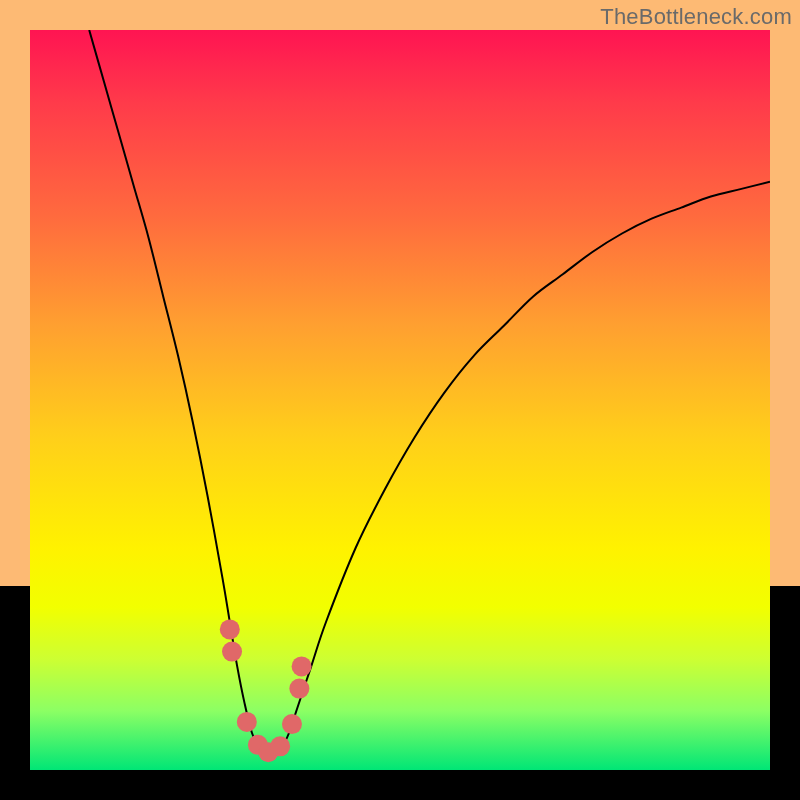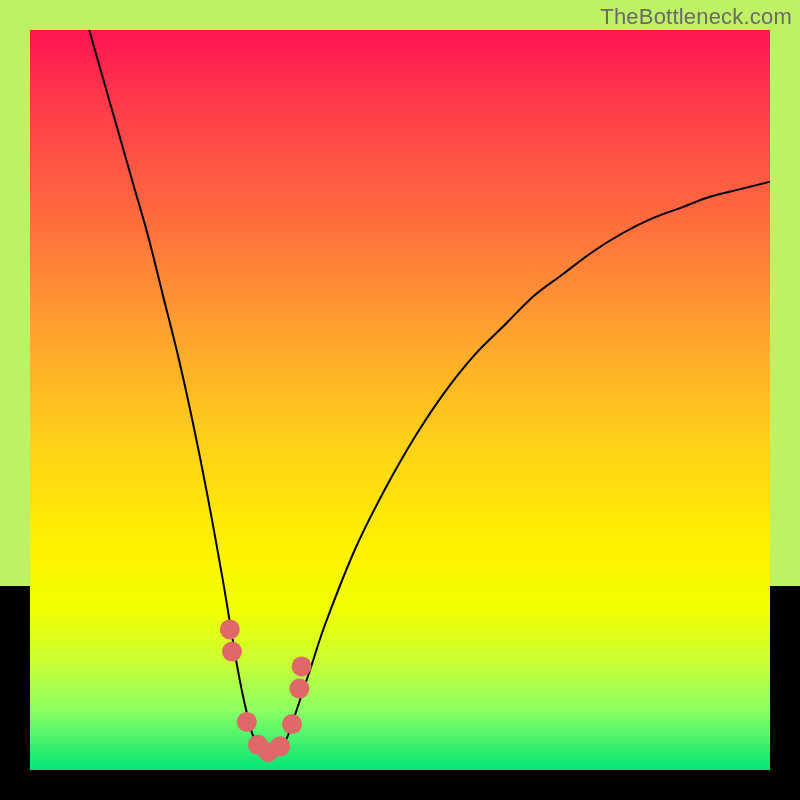--- a/index.html
+++ b/index.html
@@ -8,21 +8,21 @@
     width: 800px;
     height: 800px;
     overflow: hidden;
     background: #000;
     font-family: Arial, Helvetica, sans-serif;
   }
   .frame {
     position: relative;
     width: 800px;
     height: 586px;
-    background: #bef264;
+    background: #fdba74;
   }
   .plot {
     position: absolute;
     left: 30px;
     top: 30px;
     width: 740px;
     height: 740px;
     background: linear-gradient(
       to bottom,
       #ff1452 0%,

